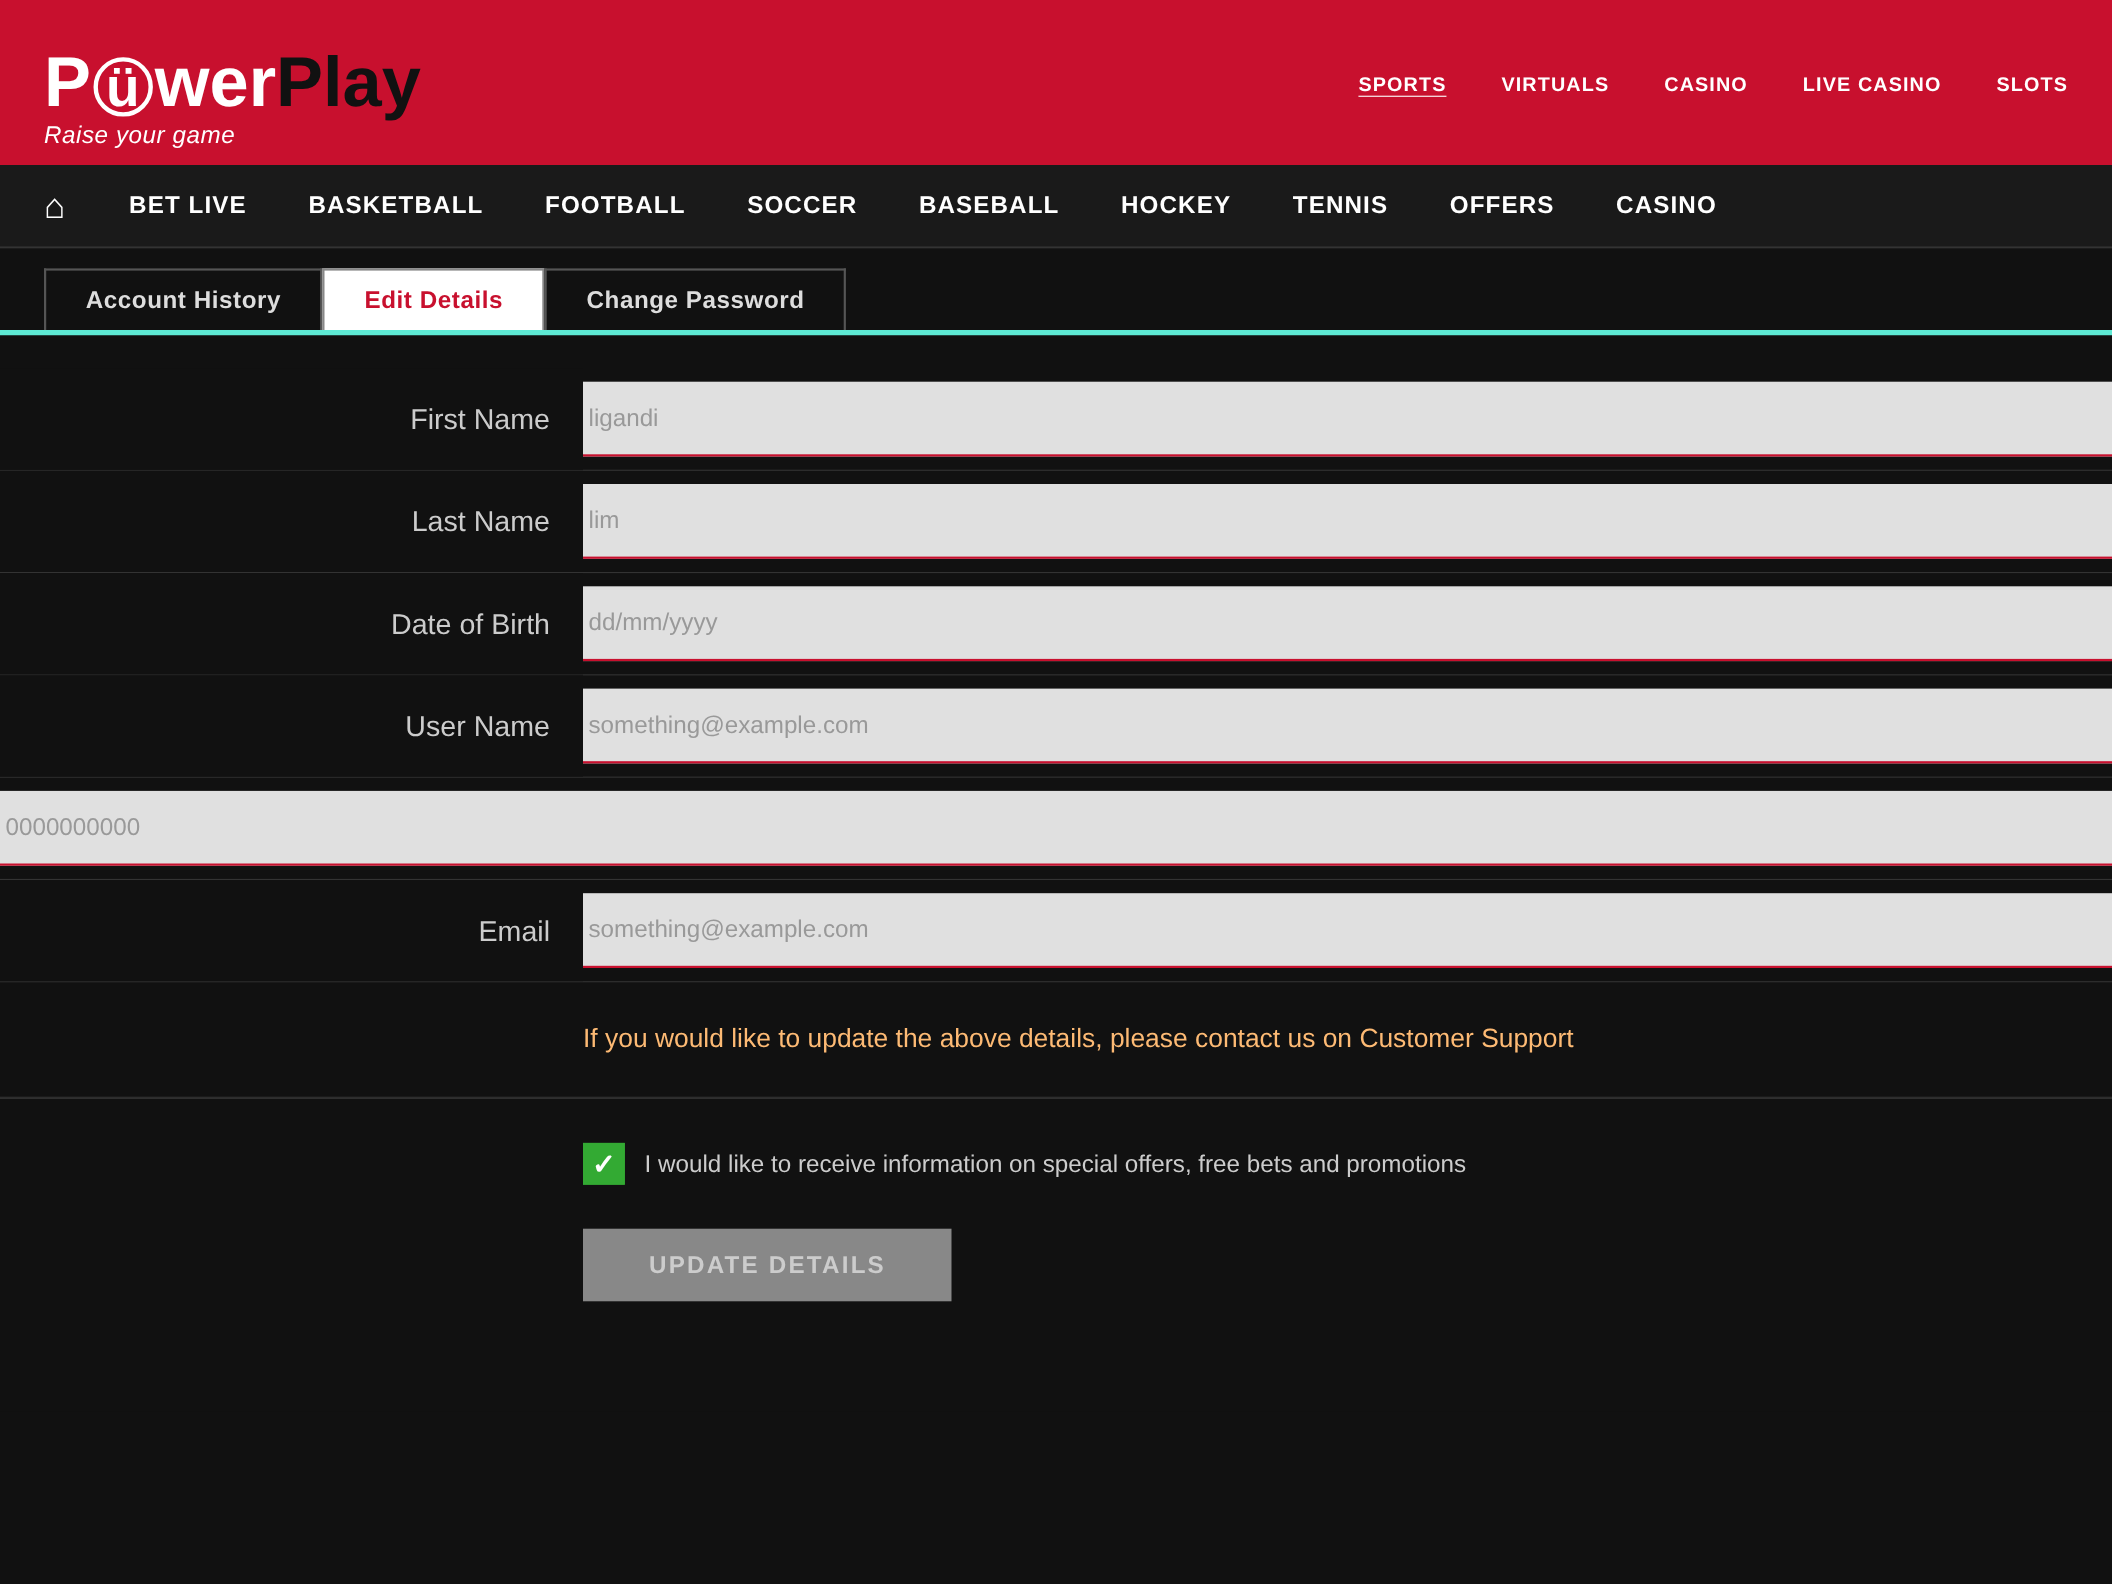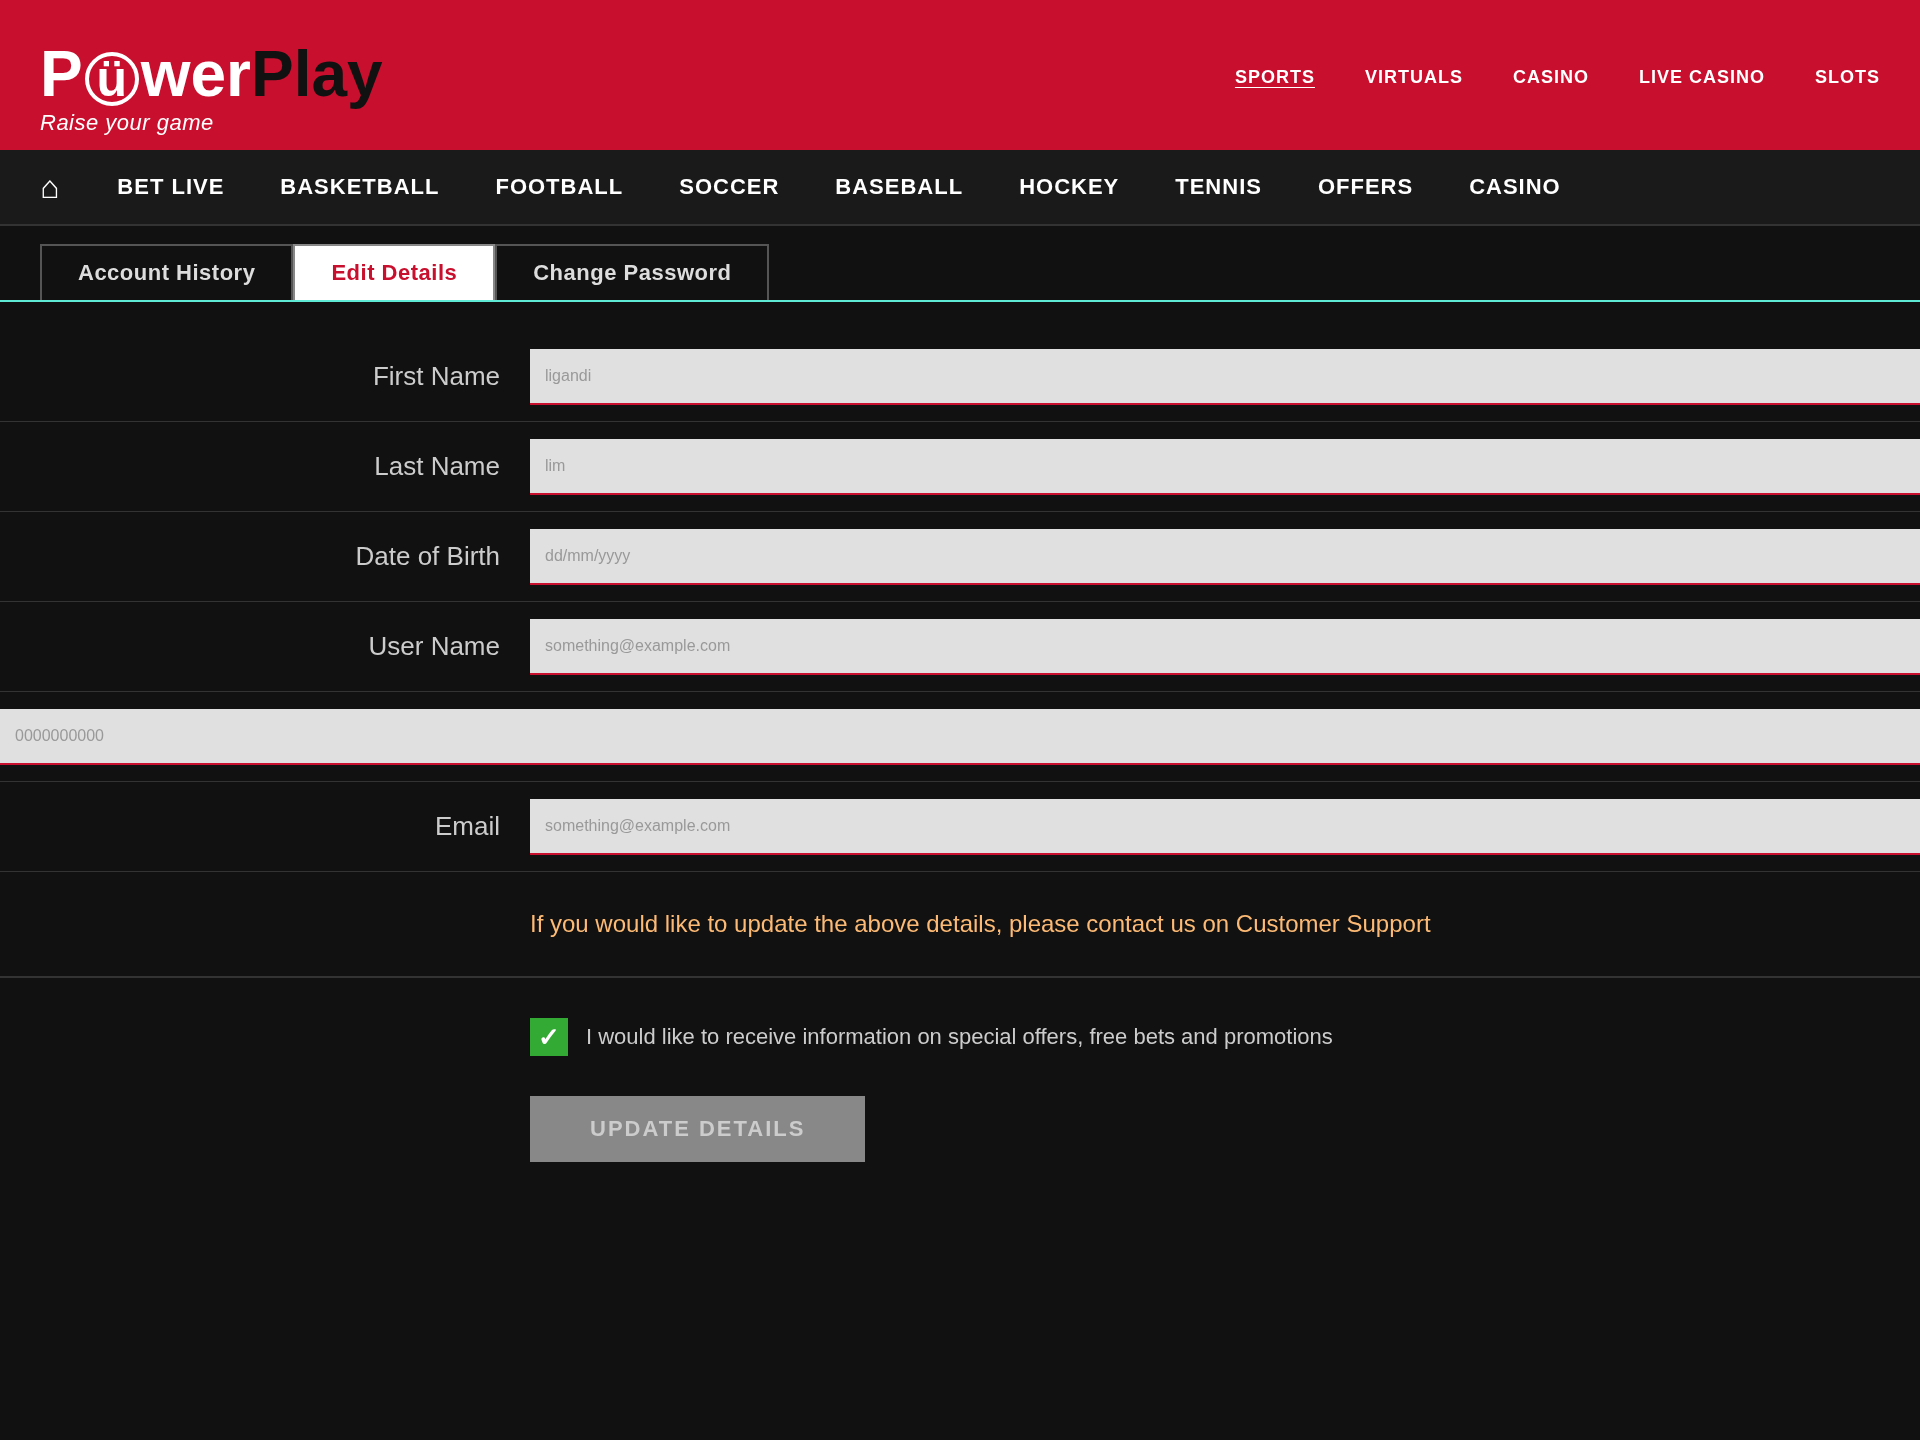--- a/index.html
+++ b/index.html
@@ -73,21 +73,21 @@
       letter-spacing: 1px;
       padding: 24px 28px;
     }
 
     
     .tab-bar {
       background: #111;
       padding: 18px 40px 0 40px;
       display: flex;
       gap: 0;
-      border-bottom: 2px solid #5eead4;
+      border-bottom: 5px solid #5eead4;
     }
     .tab {
       padding: 14px 36px;
       font-size: 22px;
       font-weight: 700;
       cursor: pointer;
       border: 2px solid #555;
       border-bottom: none;
       background: #222;
       color: #fff;
@@ -133,25 +133,25 @@
       flex: 1;
       display: flex;
       align-items: center;
       padding: 12px 0;
     }
     .form-input-area input {
       width: 100%;
       background: #e0e0e0;
       border: none;
       border-bottom: 2px solid #c8102e;
-      font-size: 16px;
+      font-size: 22px;
       color: #555;
-      padding: 14px 15px;
+      padding: 14px 5px;
       outline: none;
-      height: 56px;
+      height: 68px;
     }
 
     
     .note-row {
       display: flex;
       border-bottom: 1px solid #333;
       min-height: 90px;
       padding: 20px 0;
     }
     .note-spacer {

